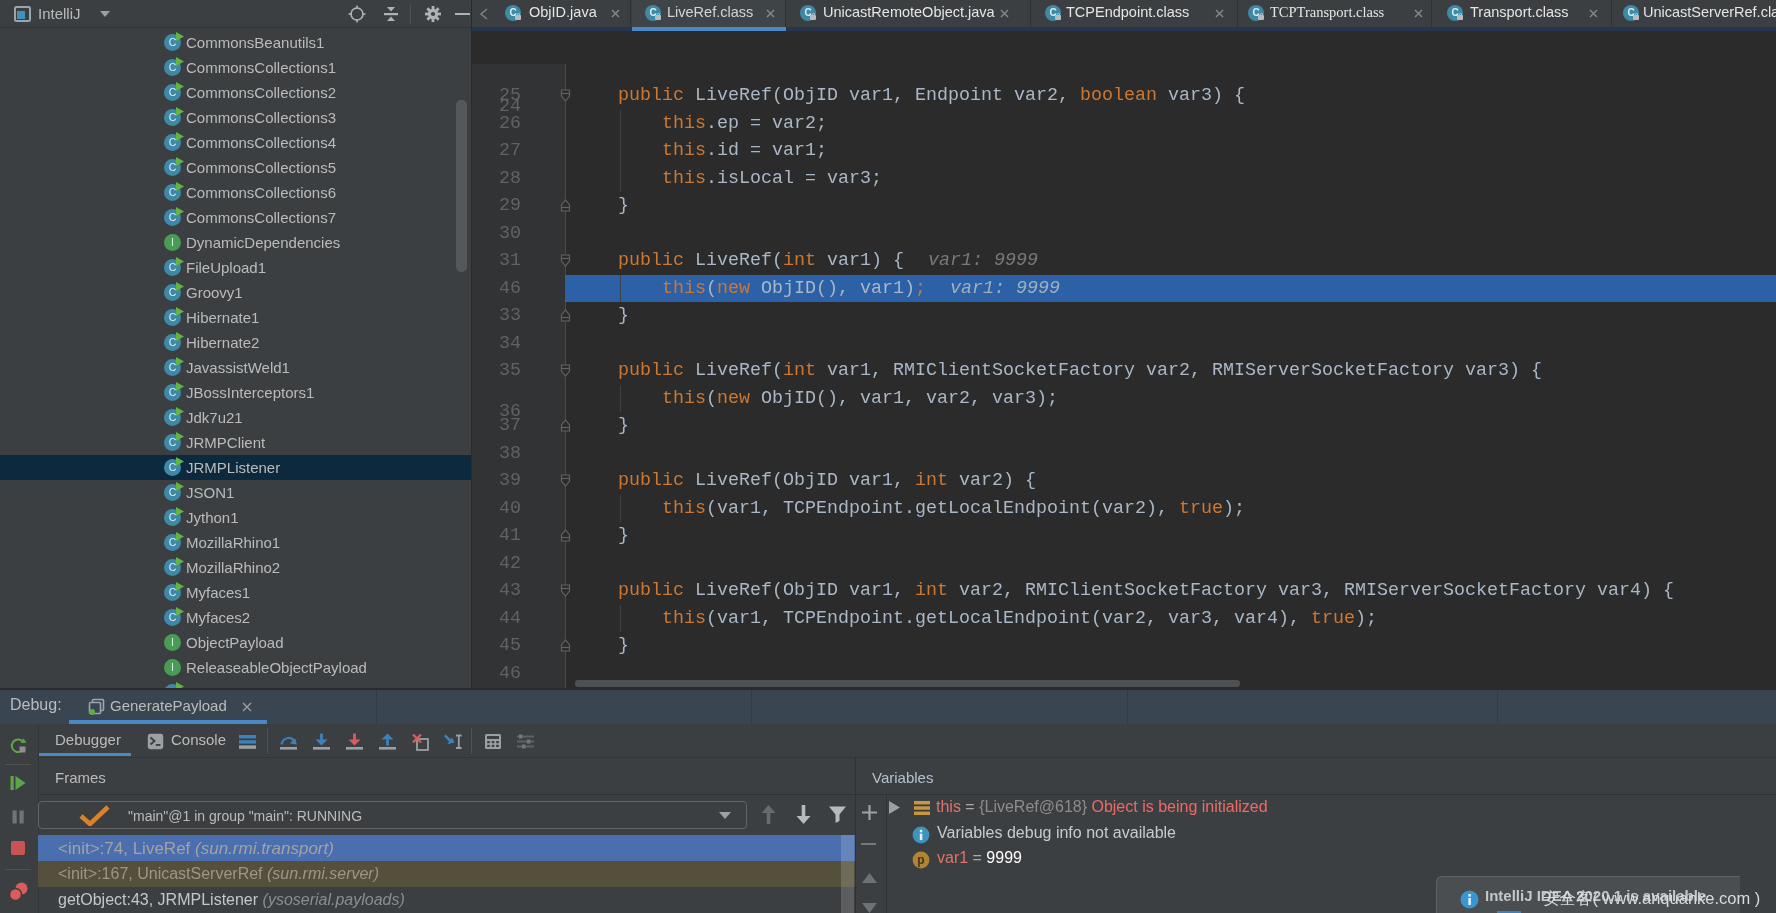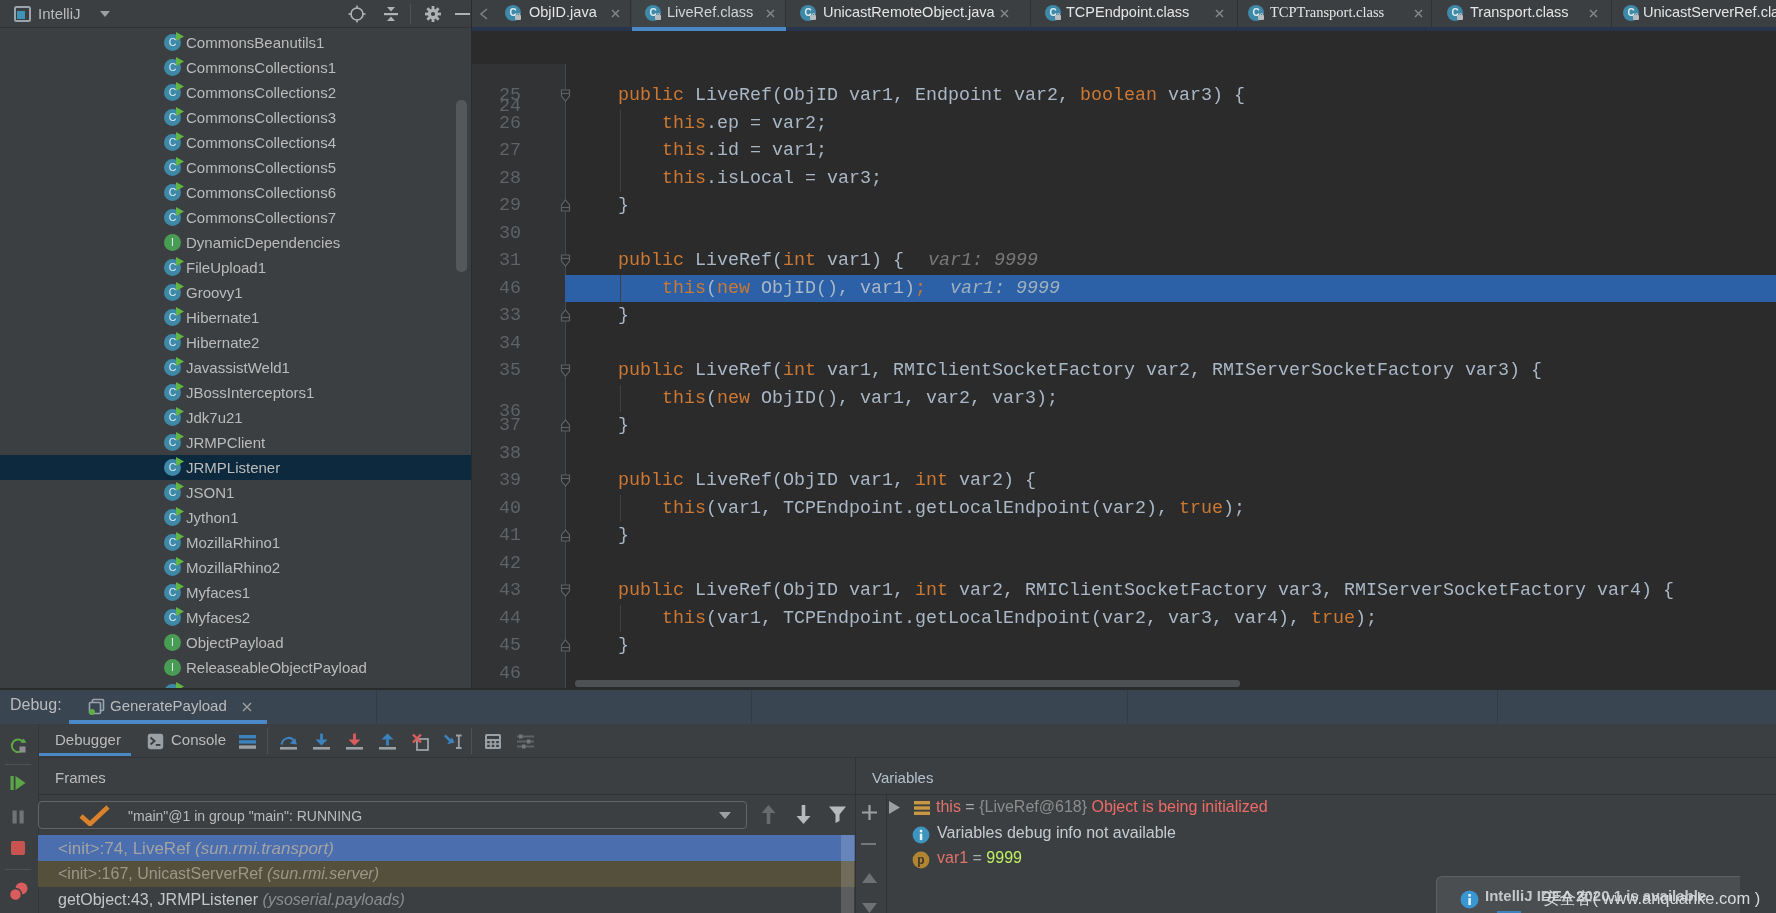--- a/index.html
+++ b/index.html
@@ -527,21 +527,21 @@
         <svg class="abs" style="left:912px;top:138px" width="18" height="18">
           <circle cx="9" cy="9" r="8.4" fill="#3d94be"></circle>
           <rect x="7.8" y="7.6" width="2.5" height="6.5" fill="#eaf5fb"></rect>
           <rect x="7.8" y="3.8" width="2.5" height="2.5" fill="#eaf5fb"></rect>
         </svg>
         <span class="abs ui" style="left:937px;top:136px;font-size:16px;color:#c6cbcf;">Variables debug info not available</span>
         <svg class="abs" style="left:912px;top:163px" width="18" height="18">
           <circle cx="9" cy="9" r="8.4" fill="#b08430"></circle>
           <text x="9" y="13.2" text-anchor="middle" font-family="Liberation Sans" font-size="12" font-weight="bold" fill="#3e3526">p</text>
         </svg>
-        <span class="abs ui" style="left:937px;top:161px;font-size:16px;"><span style="color:#e0726a;">var1</span><span style="color:#a9a9a9;"> = </span><span style="color:#bef264;">9999</span></span>
+        <span class="abs ui" style="left:937px;top:161px;font-size:16px;"><span style="color:#e0726a;">var1</span><span style="color:#a9a9a9;"> = </span><span style="color:#ffffff;">9999</span></span>
       </div>
 
     <div class="abs" style="left:1436px;top:188px;width:304px;height:37px;background:#4b4e50;border-radius:6px 0 0 0;border:1px solid #5e6163;border-right:none;border-bottom:none;">
       <svg class="abs" style="left:23px;top:13px" width="19" height="19">
           <circle cx="9.5" cy="9.5" r="9" fill="#3896d3"></circle>
           <rect x="8.3" y="8" width="2.6" height="7" fill="#dff0fa"></rect>
           <rect x="8.3" y="4" width="2.6" height="2.6" fill="#dff0fa"></rect>
         </svg>
       <span class="abs" style="left:48px;top:10px;color:#c4c6c8;font-weight:bold;font-size:15px;white-space:pre;">IntelliJ IDEA 2020.1 is available</span>
       <div class="abs" style="left:60px;top:34px;width:24px;height:3px;background:#3b82bf;"></div>

